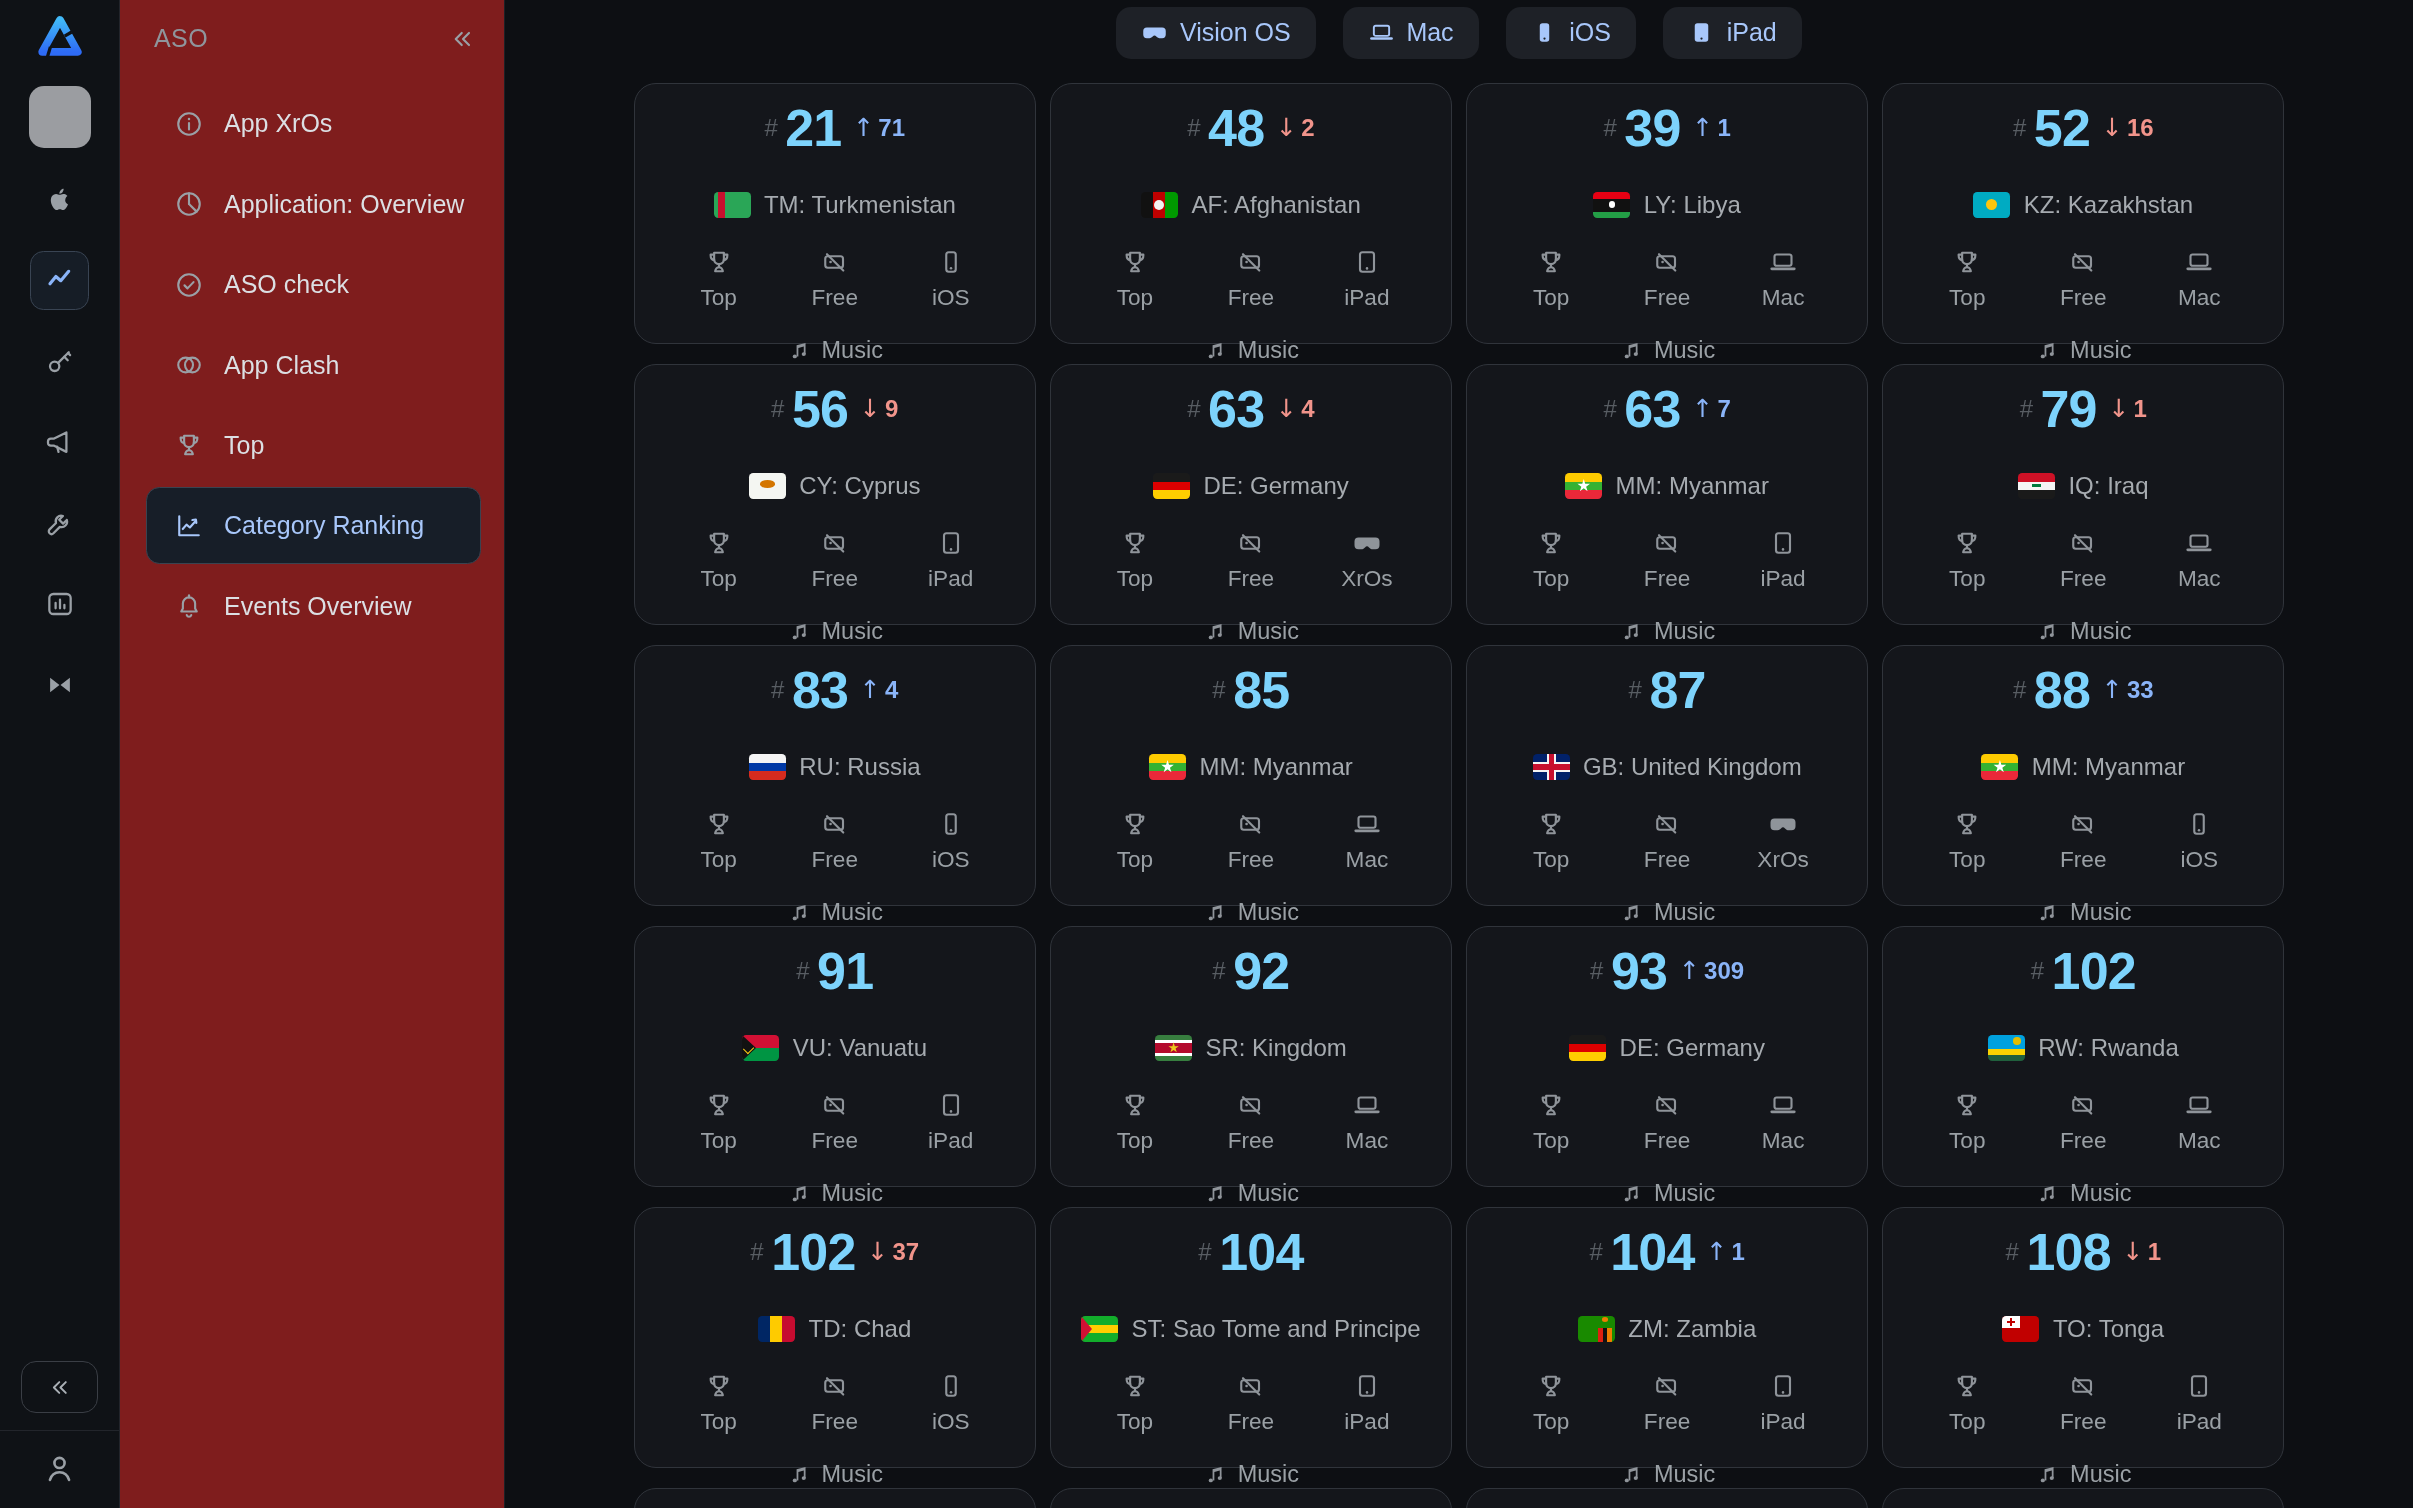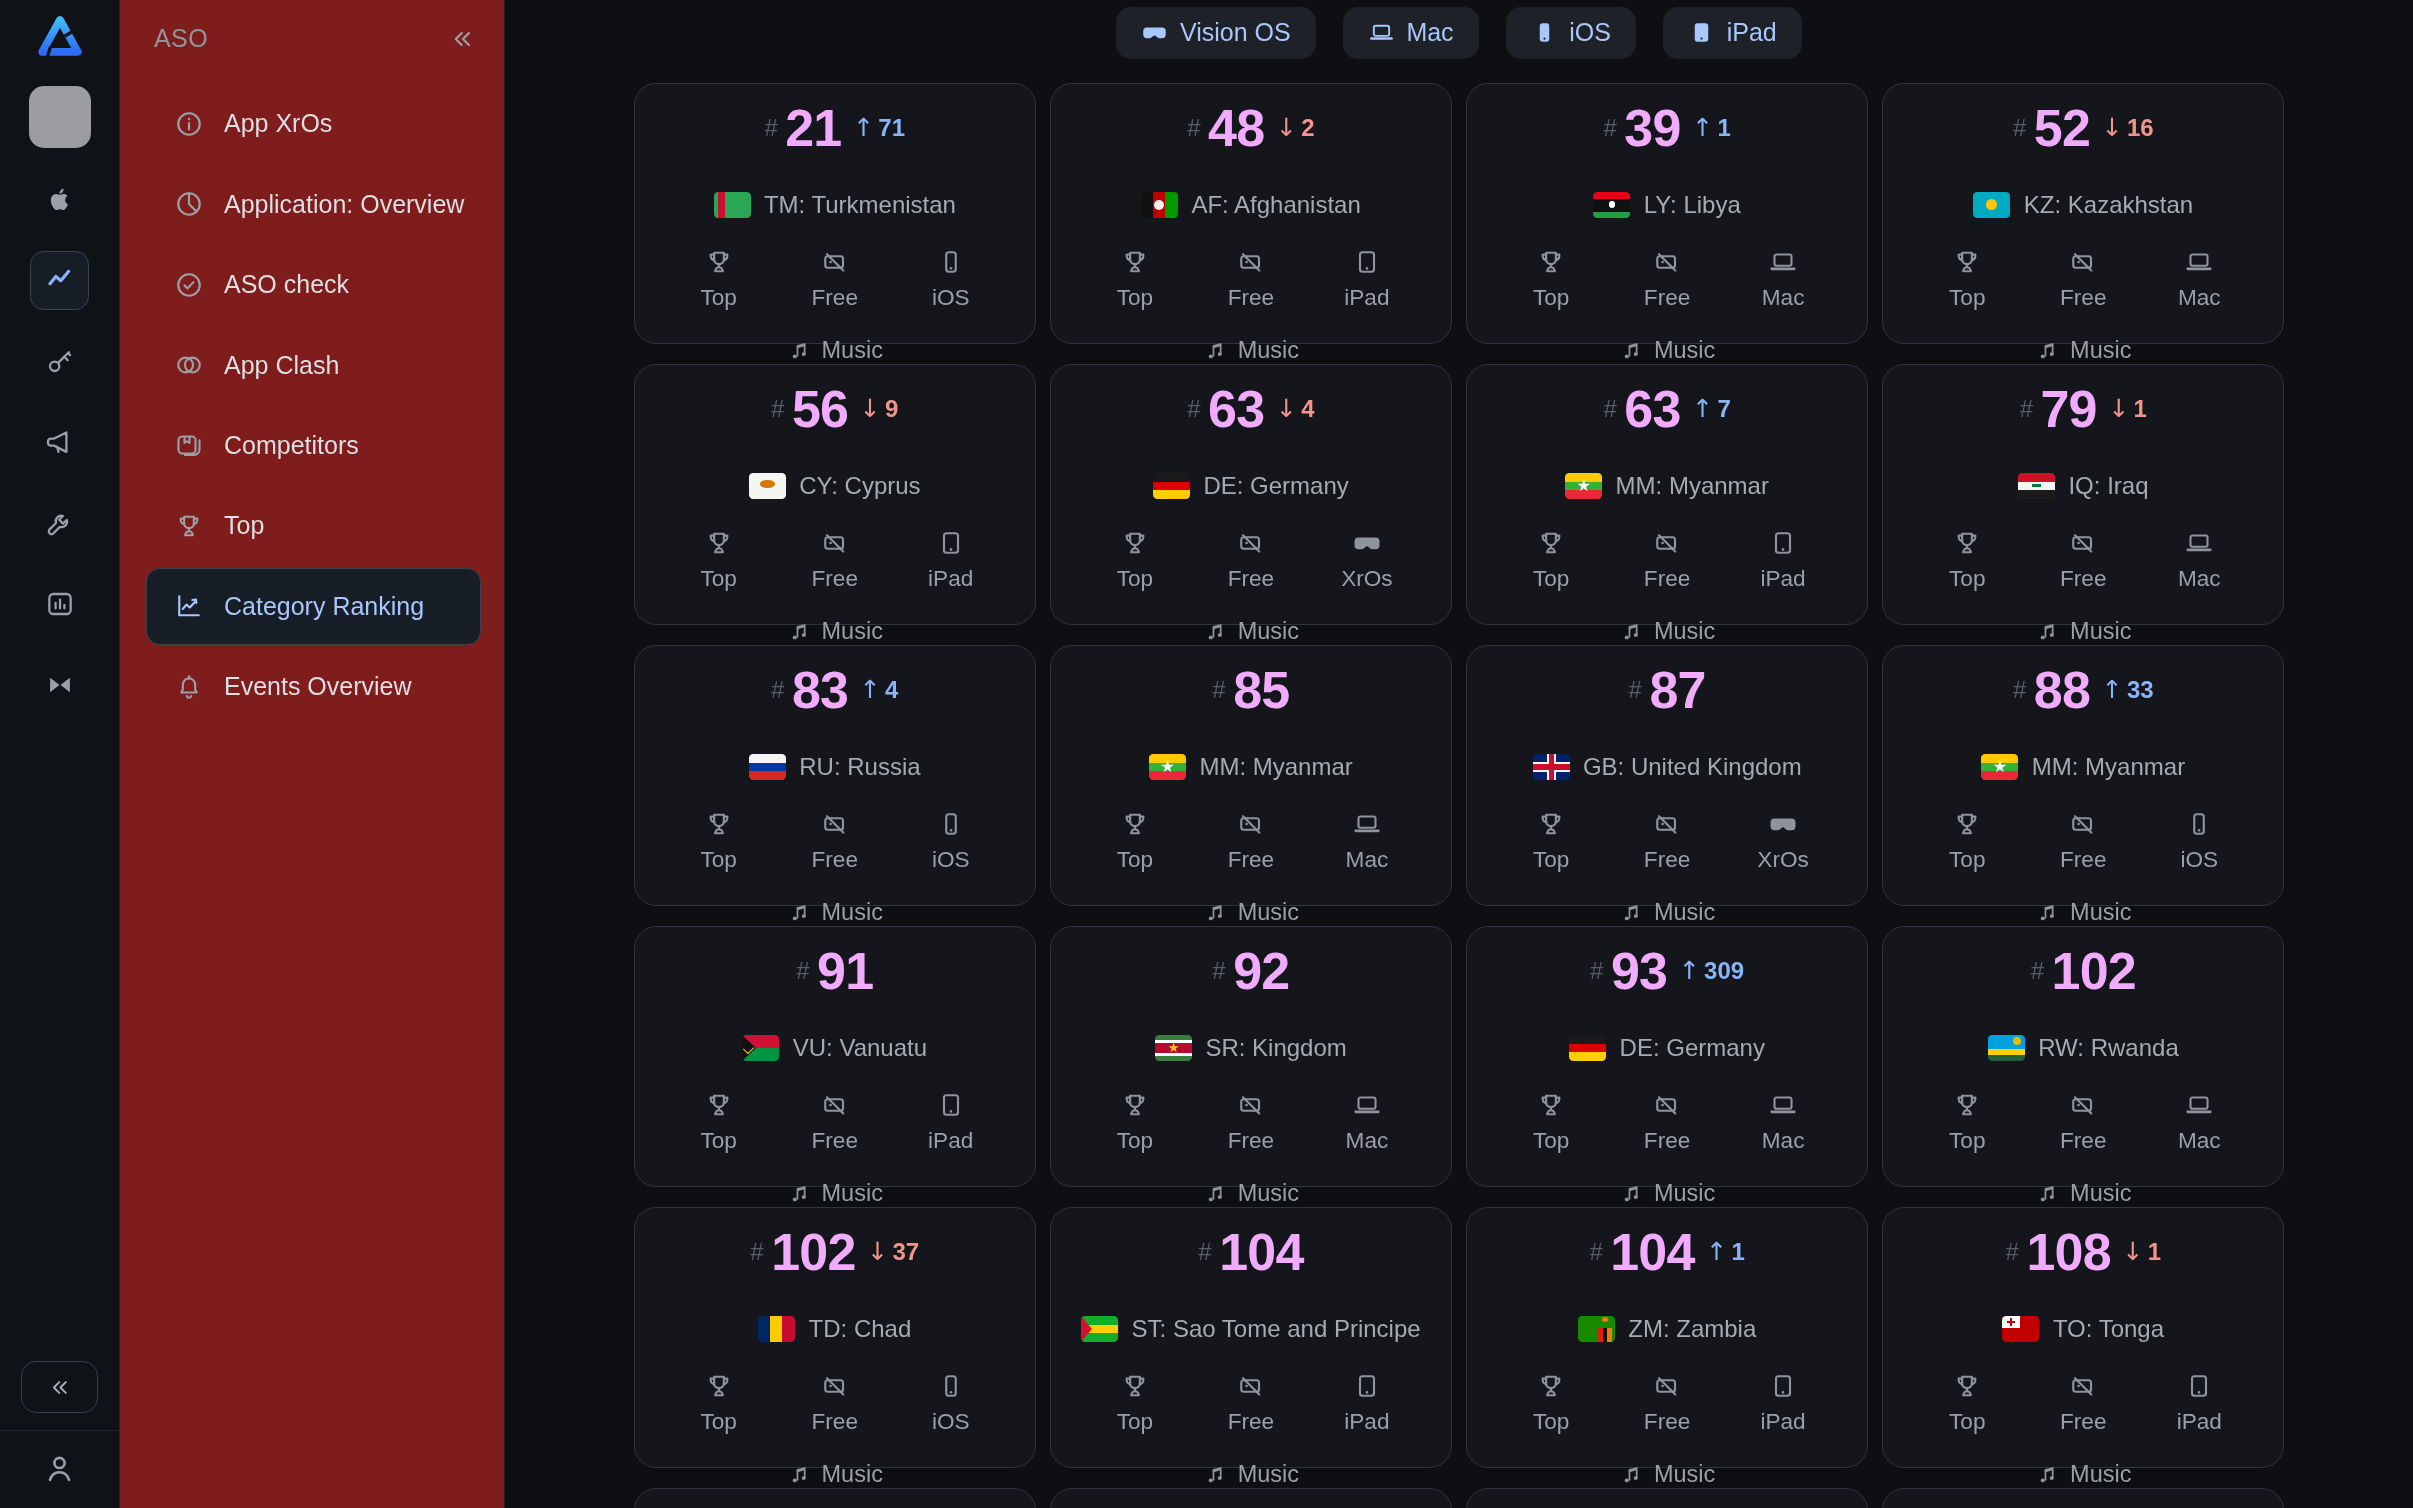--- a/index.html
+++ b/index.html
@@ -48,21 +48,21 @@
   .pills{display:flex;justify-content:center;align-items:center;gap:27px;height:52px;flex:none}
   .pill{display:flex;align-items:center;gap:11.7px;background:#1e2127;border:none;border-radius:15px;
     padding:0 25px;height:52px;color:#a8c7fa;font-size:25px;cursor:pointer;font-family:inherit}
   .pill .icon{width:27px;height:27px}
 
   .grid{margin:24px auto 0;display:grid;grid-template-columns:repeat(4,402px);gap:20px 14.2px}
   .card{width:402px;height:261px;background:#14161b;border:1.3px solid #30343b;border-radius:22px;
     padding-top:17px;box-sizing:border-box}
   .rank-row{display:flex;align-items:center;justify-content:center;height:54px}
   .rank-hash{font-size:24px;color:#585d63;margin-right:7.5px}
-  .rank-num{font-size:52px;font-weight:bold;color:#f0abfc;letter-spacing:-0.8px;line-height:1}
+  .rank-num{font-size:52px;font-weight:bold;color:#7dd3fc;letter-spacing:-0.8px;line-height:1}
   .delta{display:flex;align-items:center;margin-left:11.7px;gap:4.2px;font-weight:bold;font-size:24px}
   .delta .arrow{font-family:"DejaVu Sans",sans-serif;font-size:25px;font-weight:normal}
   .delta.up{color:#8ab4f8}
   .delta.down{color:#f1948b}
   .country-row{margin-top:36px;display:flex;align-items:center;justify-content:center;gap:13.4px}
   .country-label{font-size:24px;color:#a6abb0}
   .stats-row{margin-top:28.5px;display:flex;justify-content:space-between;padding:0 54px}
   .stat{display:flex;flex-direction:column;align-items:center;gap:7.5px;min-width:60px}
   .stat .icon{width:30px;height:30px;color:#8f949a}
   .stat-label{font-size:22.6px;color:#9aa0a5}
@@ -256,30 +256,20 @@
           <svg viewBox="0 0 24 24" fill="none" stroke="currentColor" stroke-width="1.7" stroke-linecap="round" stroke-linejoin="round">
             <circle cx="9.3" cy="12" r="5.9"></circle>
             <circle cx="14.7" cy="12" r="5.9"></circle>
           </svg>
         </span>
         <span>App Clash</span>
       </button>
       <button class="side-item">
         <span class="icon">
           <svg viewBox="0 0 24 24" fill="none" stroke="currentColor" stroke-width="1.7" stroke-linecap="round" stroke-linejoin="round">
-            <rect x="3.6" y="5.2" width="13.6" height="13.6" rx="3"></rect>
-            <path d="M8.4 5.4v5l2-1.4 2 1.4v-5"></path>
-            <path d="M20.4 8.3v7.3a4.3 4.3 0 0 1-4.3 4.3H8.8"></path>
-          </svg>
-        </span>
-        <span>Competitors</span>
-      </button>
-      <button class="side-item">
-        <span class="icon">
-          <svg viewBox="0 0 24 24" fill="none" stroke="currentColor" stroke-width="1.7" stroke-linecap="round" stroke-linejoin="round">
             <path d="M8.1 4.6h7.8v5.2a3.9 3.9 0 0 1-7.8 0z"></path>
             <path d="M8.1 6.1H5.3c-.1 2.6 1.1 4.2 2.9 4.4"></path>
             <path d="M15.9 6.1h2.8c.1 2.6-1.1 4.2-2.9 4.4"></path>
             <path d="M12 13.7v2.5"></path>
             <path d="M8.9 19.4c.4-1.9 1.6-3.2 3.1-3.2s2.7 1.3 3.1 3.2z"></path>
           </svg>
         </span>
         <span>Top</span>
       </button>
       <button class="side-item active">

